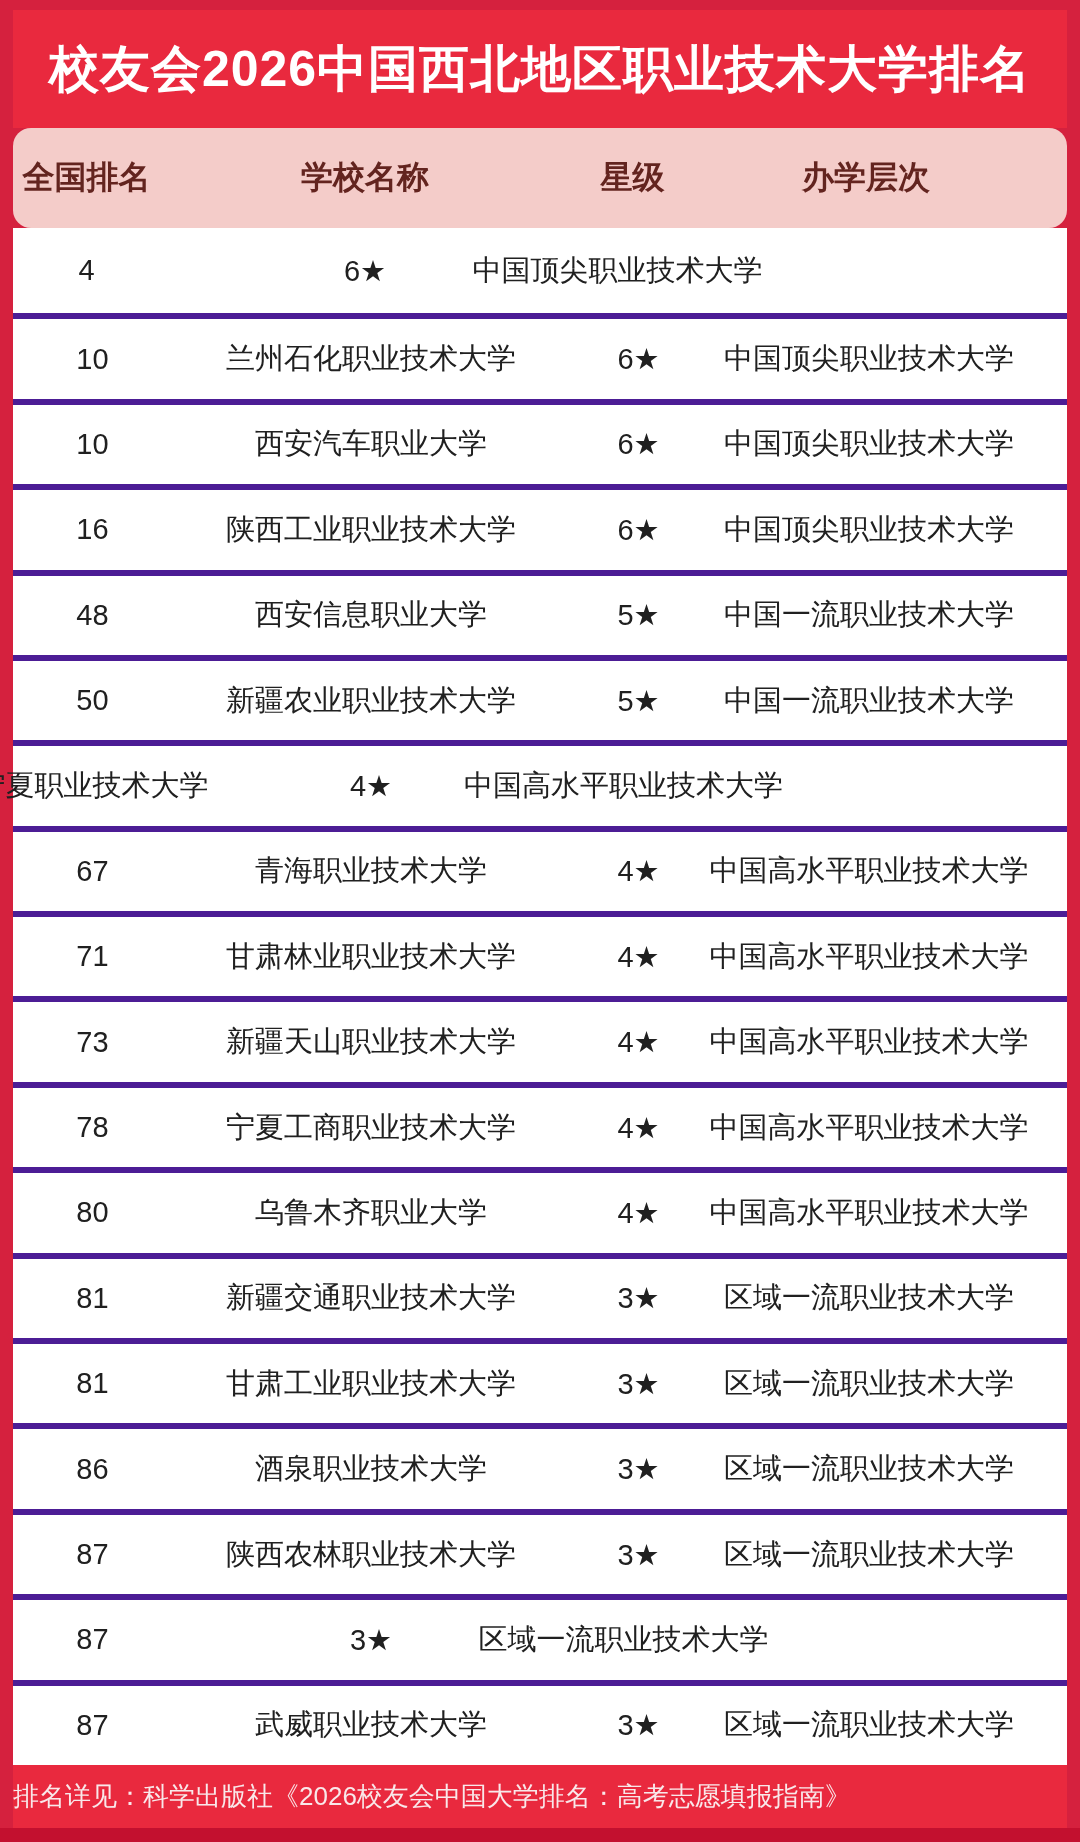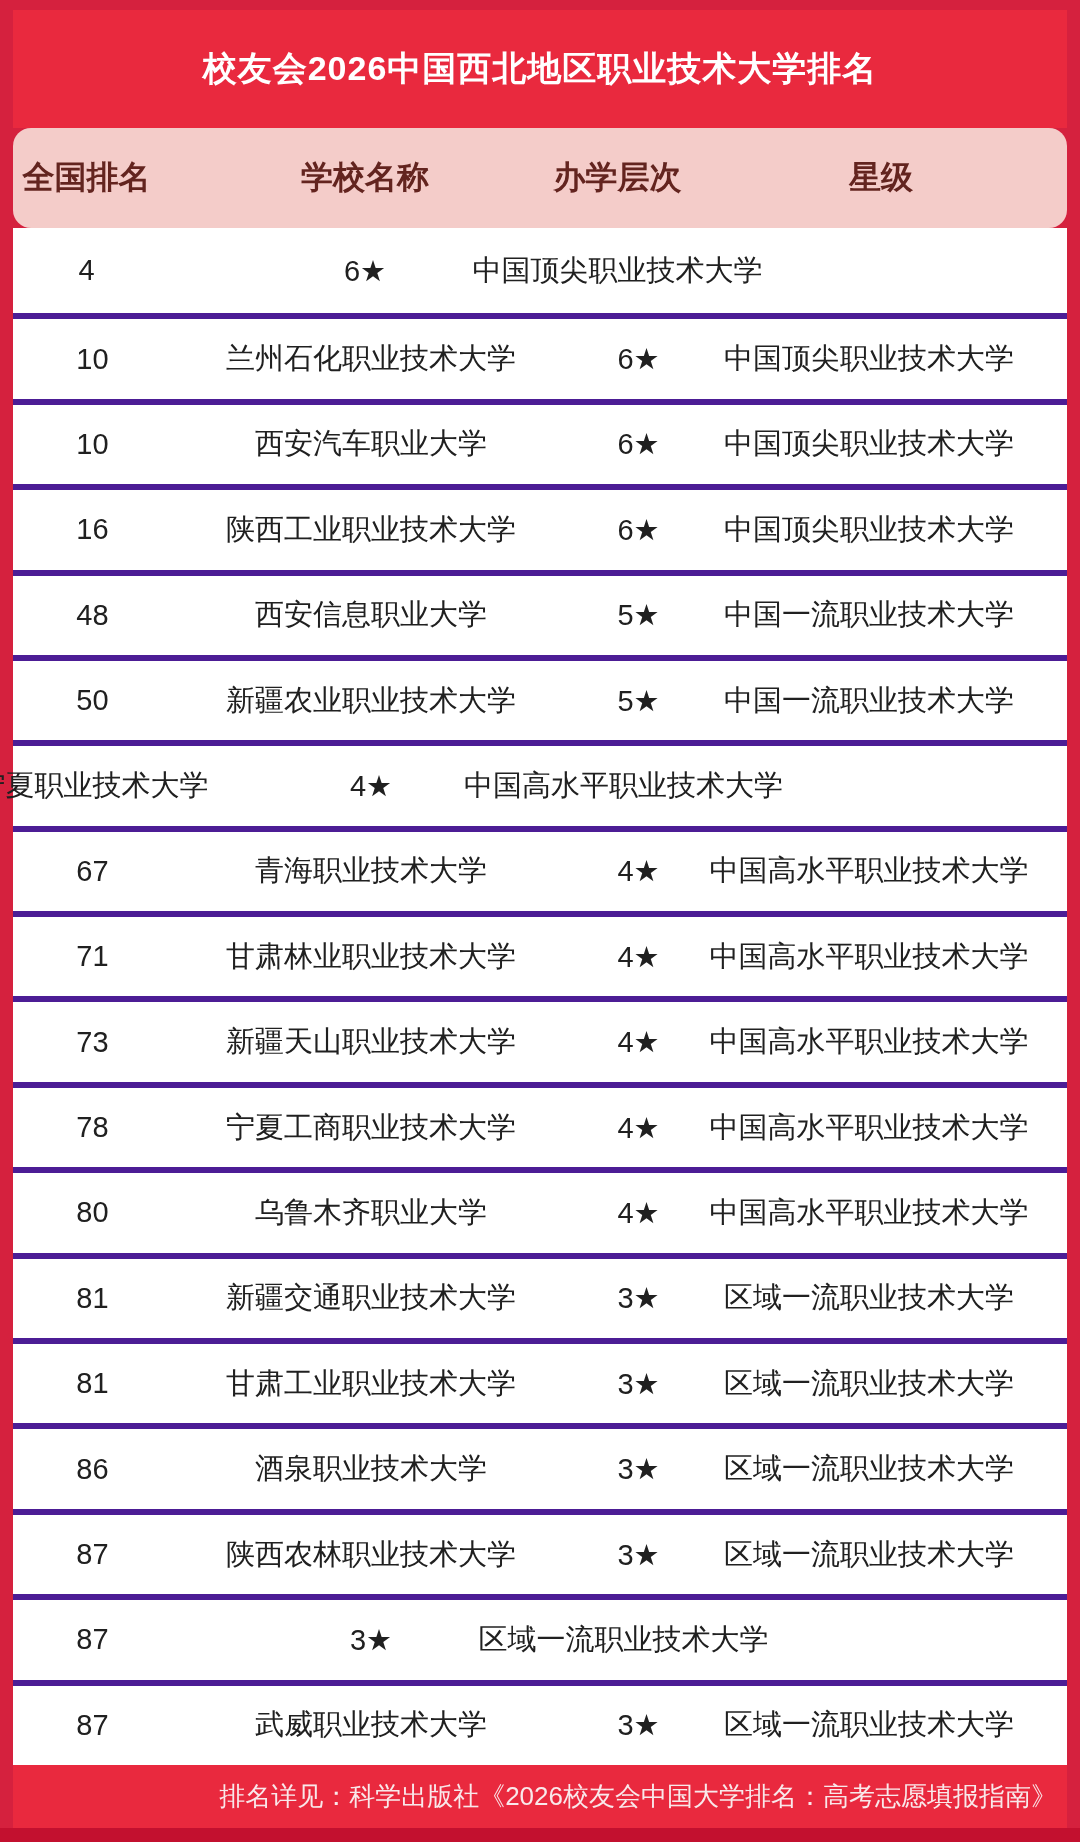--- a/index.html
+++ b/index.html
@@ -18,21 +18,21 @@
   }
   .banner {
     height: 118px;
     background: #E9293E;
     display: flex;
     align-items: center;
     justify-content: center;
   }
   .banner .title {
     color: #FFFFFF;
-    font-size: 34px;
+    font-size: 50px;
     font-weight: bold;
     letter-spacing: 1px;
     white-space: nowrap;
   }
   .grid-cols {
     display: grid;
     grid-template-columns: 147px 410px 125px 1fr;
   }
   .header-row {
     height: 100px;
@@ -62,21 +62,21 @@
     justify-content: center;
     color: #202020;
     font-size: 29px;
     white-space: nowrap;
   }
   .footer {
     height: 63px;
     background: #E9293E;
     display: flex;
     align-items: center;
-    justify-content: flex-end;
+    justify-content: flex-start;
     padding-right: 10px;
     box-sizing: border-box;
   }
   .footer .note {
     color: #F9E8EA;
     font-size: 26px;
     white-space: nowrap;
   }
   .bottom-strip {
     position: absolute;
@@ -90,22 +90,22 @@
 
 <div class="page">
 
   <div class="banner">
     <div class="title">校友会2026中国西北地区职业技术大学排名</div>
   </div>
 
   <div class="header-row grid-cols">
     <div class="header-cell">全国排名</div>
     <div class="header-cell">学校名称</div>
+    <div class="header-cell">星级</div>
     <div class="header-cell level-col">办学层次</div>
-    <div class="header-cell">星级</div>
   </div>
 
   <div class="rows">
     <div class="row grid-cols">
       <div class="cell">4</div>
       <div class="cell">6★</div>
       <div class="cell level-col">中国顶尖职业技术大学</div>
     </div>
     <div class="row grid-cols">
       <div class="cell">10</div>

